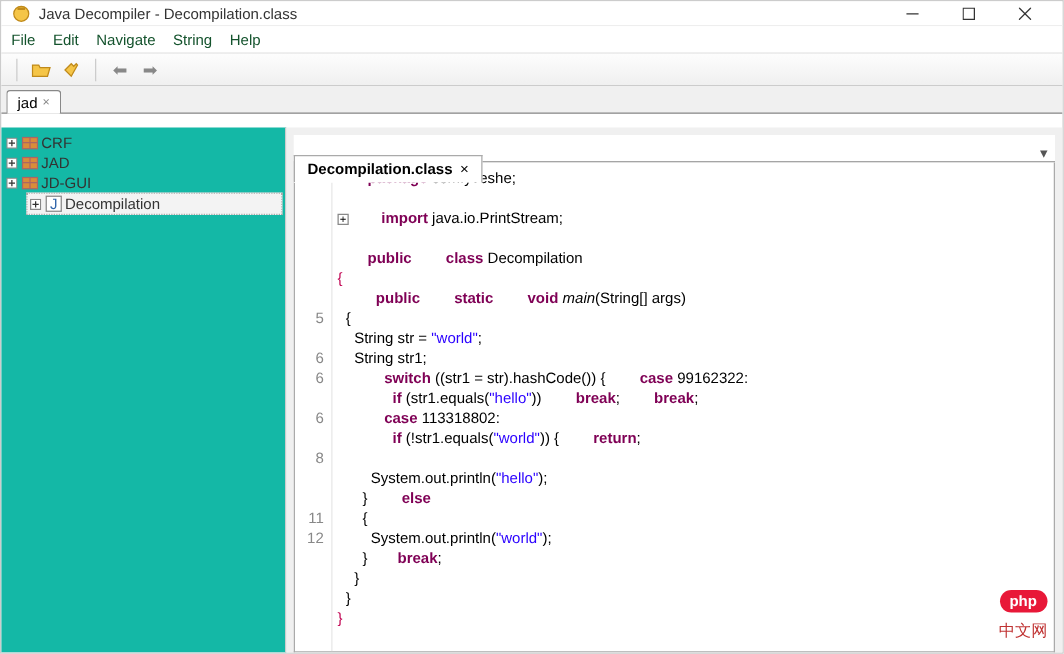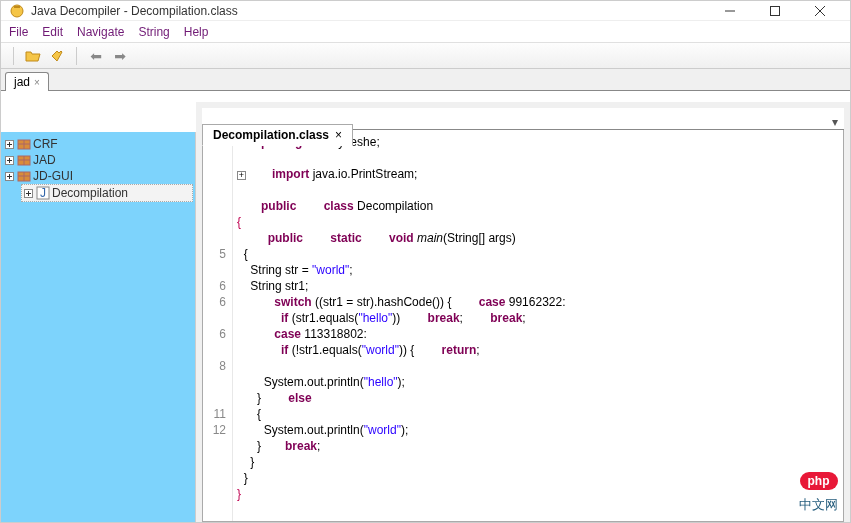--- a/index.html
+++ b/index.html
@@ -3,30 +3,30 @@
 <meta charset="utf-8">
 <style>
 * { margin: 0; padding: 0; box-sizing: border-box; font-family: "Microsoft YaHei", "Segoe UI", Tahoma, sans-serif; font-size: 12px; }
 body { background: #fff; width: 851px; height: 523px; overflow: hidden; position: relative; border: 1px solid #ccc; }
 .titlebar { height: 20px; background: #fff; border-bottom: 1px solid #eee; display: flex; align-items: center; padding: 0 8px; }
 .titlebar .icon { width: 16px; height: 16px; margin-right: 6px; }
 .titlebar .title { flex: 1; color: #333; font-size: 12px; }
 .titlebar .controls { display: flex; gap: 0; }
 .titlebar .ctrl { width: 45px; height: 29px; display: flex; align-items: center; justify-content: center; color: #333; }
 .menubar { height: 22px; display: flex; align-items: center; padding: 0 8px; gap: 14px; border-bottom: 1px solid #e0e0e0; background:#fff; }
-.menubar span { color: #701a75; }
+.menubar span { color: #14532d; }
 .toolbar { height: 26px; display: flex; align-items: center; padding: 0 8px; gap: 6px; border-bottom: 1px solid #ccc; background: linear-gradient(#fdfdfd,#f0f0f0); }
 .toolbar .sep { width:1px; height:18px; background:#ccc; margin:0 4px;}
 .toolbar .icon-btn { width: 18px; height: 18px; display:flex; align-items:center; justify-content:center; }
 .arrow-left, .arrow-right { color:#888; font-size:14px; }
 .main-tabs { height: 22px; display:flex; align-items:flex-end; padding:0 4px; border-bottom:1px solid #888; background:#f0f0f0;}
 .tab-outer { display:flex; align-items:center; padding:2px 8px; background:#fff; border:1px solid #888; border-bottom:none; border-radius:3px 3px 0 0; gap:4px; position:relative; top:1px;}
 .tab-outer .close { color:#888; font-size:10px;}
 .content-area { position:absolute; top:101px; bottom:0; left:0; right:0; display:flex; }
-.tree-panel { width:195px; border-right:1px solid #ccc; background:#7dd3fc; padding:4px 2px; overflow:hidden;margin-top:30px;}
+.tree-panel { width:228px; border-right:1px solid #ccc; background:#14b8a6; padding:4px 2px; overflow:hidden;}
 .tree-item { display:flex; align-items:center; padding:1px 0; gap:2px;}
 .tree-toggle { width:12px; height:12px; display:flex; align-items:center; justify-content:center;}
 .pkg-icon, .java-icon { width:14px; height:14px; display:inline-block; }
 .tree-label { color:#333; font-size:12px; }
 .tree-children { padding-left:18px;}
 .editor-panel { flex:1; display:flex; flex-direction:column; background:#f0f0f0; padding:6px 6px 0 6px;}
 .editor-tabs { height:22px; display:flex; align-items:flex-end; border-bottom:1px solid #888; background:#fff;}
 .editor-tab { display:flex; align-items:center; padding:3px 10px; border:1px solid #aaa; border-bottom:1px solid #fff; background:#fff; gap:6px; border-radius:0; position:relative; top:17px;}
 .editor-tab span:first-child { font-weight:bold;}
 .editor-dropdown { margin-left:auto; padding:0 6px; color:#555;}
@@ -34,21 +34,21 @@
 .gutter { width:30px; text-align:right; padding:4px 6px 4px 2px; color:#888; border-right:1px solid #e8e8e8; white-space:pre; user-select:none;}
 .code { padding:4px 0 4px 4px; white-space:pre; color:#000;}
 .kw { color:#7f0055; font-weight:bold;margin-left:24px;}
 .str { color:#2a00ff;}
 .brace { color:#c00050;}
 .ident { font-style:italic; }
 .ident2 { }
 .expand-btn { display:inline-block; width:9px; height:9px; border:1px solid #888; text-align:center; line-height:7px; font-size:9px; margin-right:2px;}
 .watermark { position:absolute; right:12px; bottom:8px; display:flex; align-items:center; gap:6px; opacity:0.9;flex-direction:column;}
 .watermark .badge { background:#e60023; color:#fff; padding:2px 8px; border-radius:10px; font-weight:bold; font-size:12px;}
-.watermark .txt { color:#0c4a6e; font-size:13px;}
+.watermark .txt { color:#b91c1c; font-size:13px;}
 </style>
 </head>
 <body>
 
 <div class="titlebar">
   <span class="icon">
     <svg width="16" height="16" viewBox="0 0 16 16">
         <circle cx="8" cy="8" r="6" fill="#f5c547" stroke="#c08a1a"></circle>
         <rect x="5" y="3" width="6" height="2" fill="#c08a1a"></rect>
       </svg>

